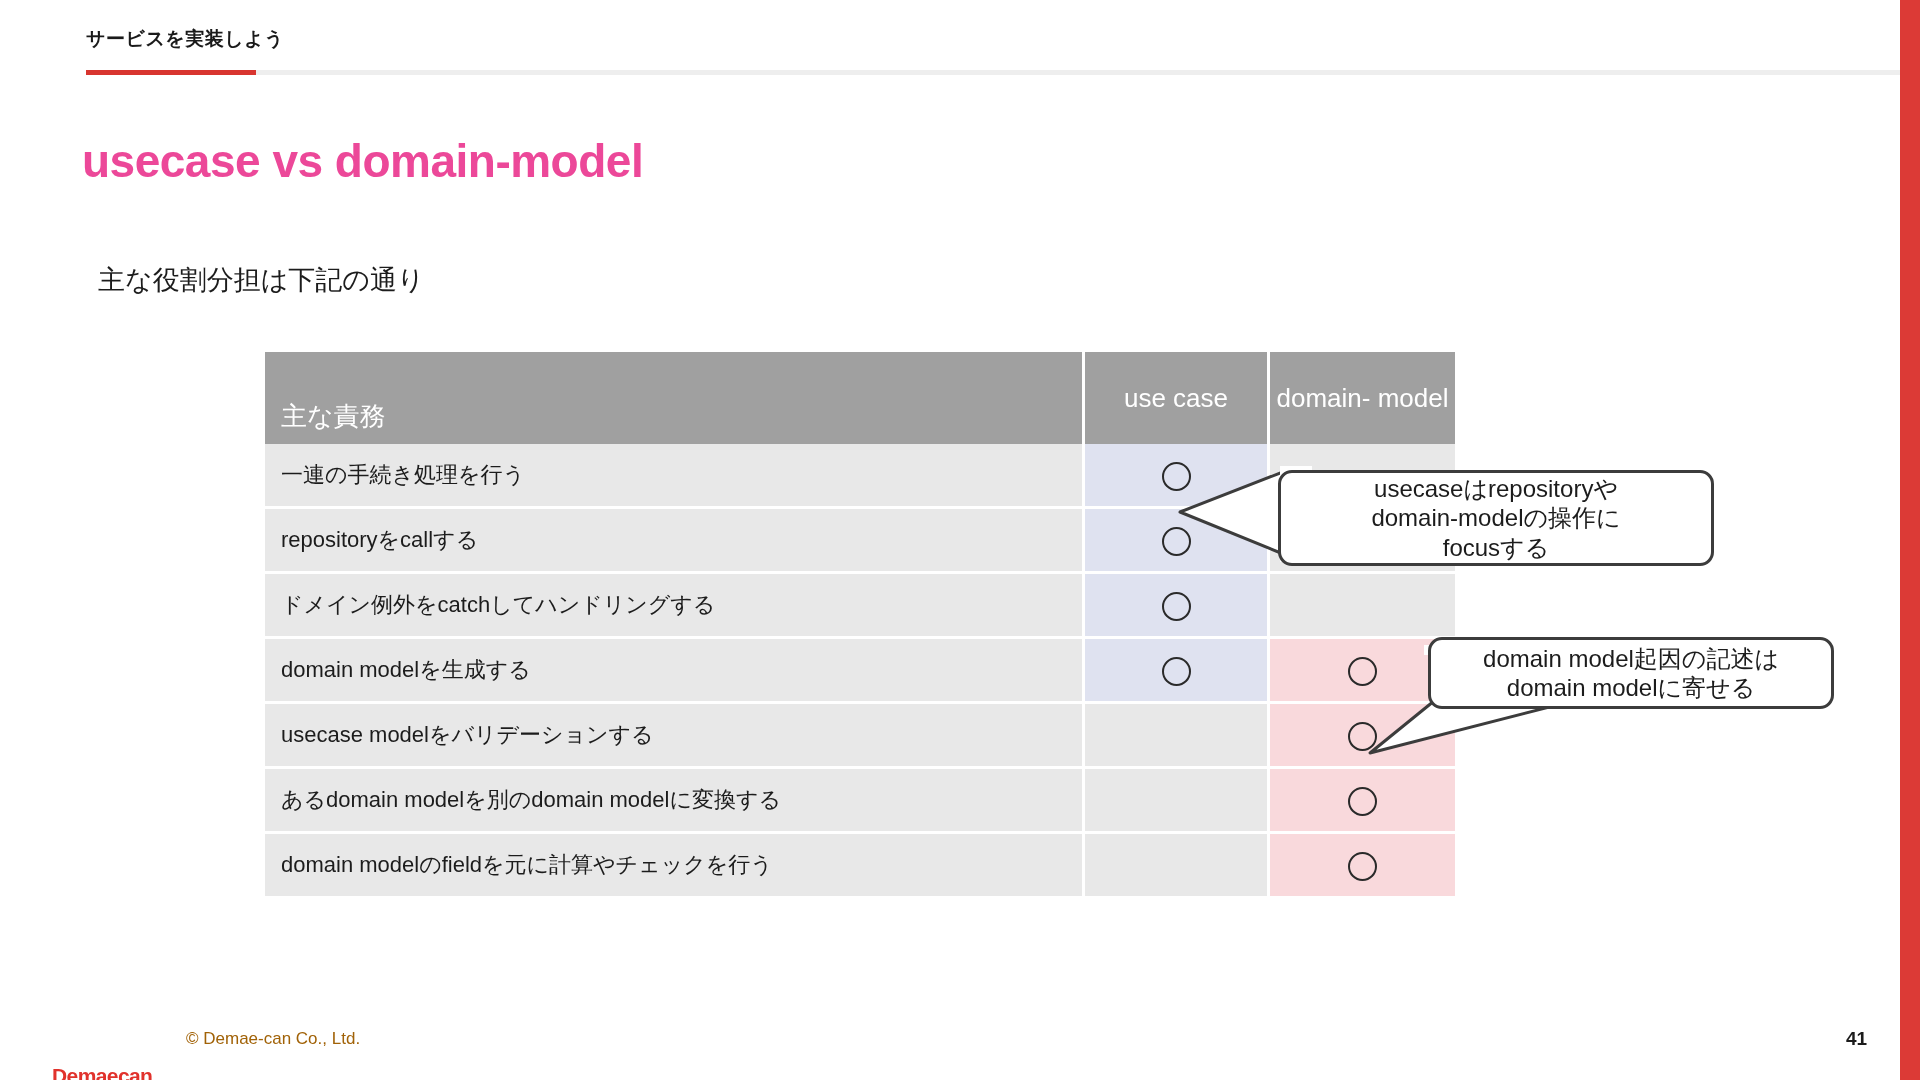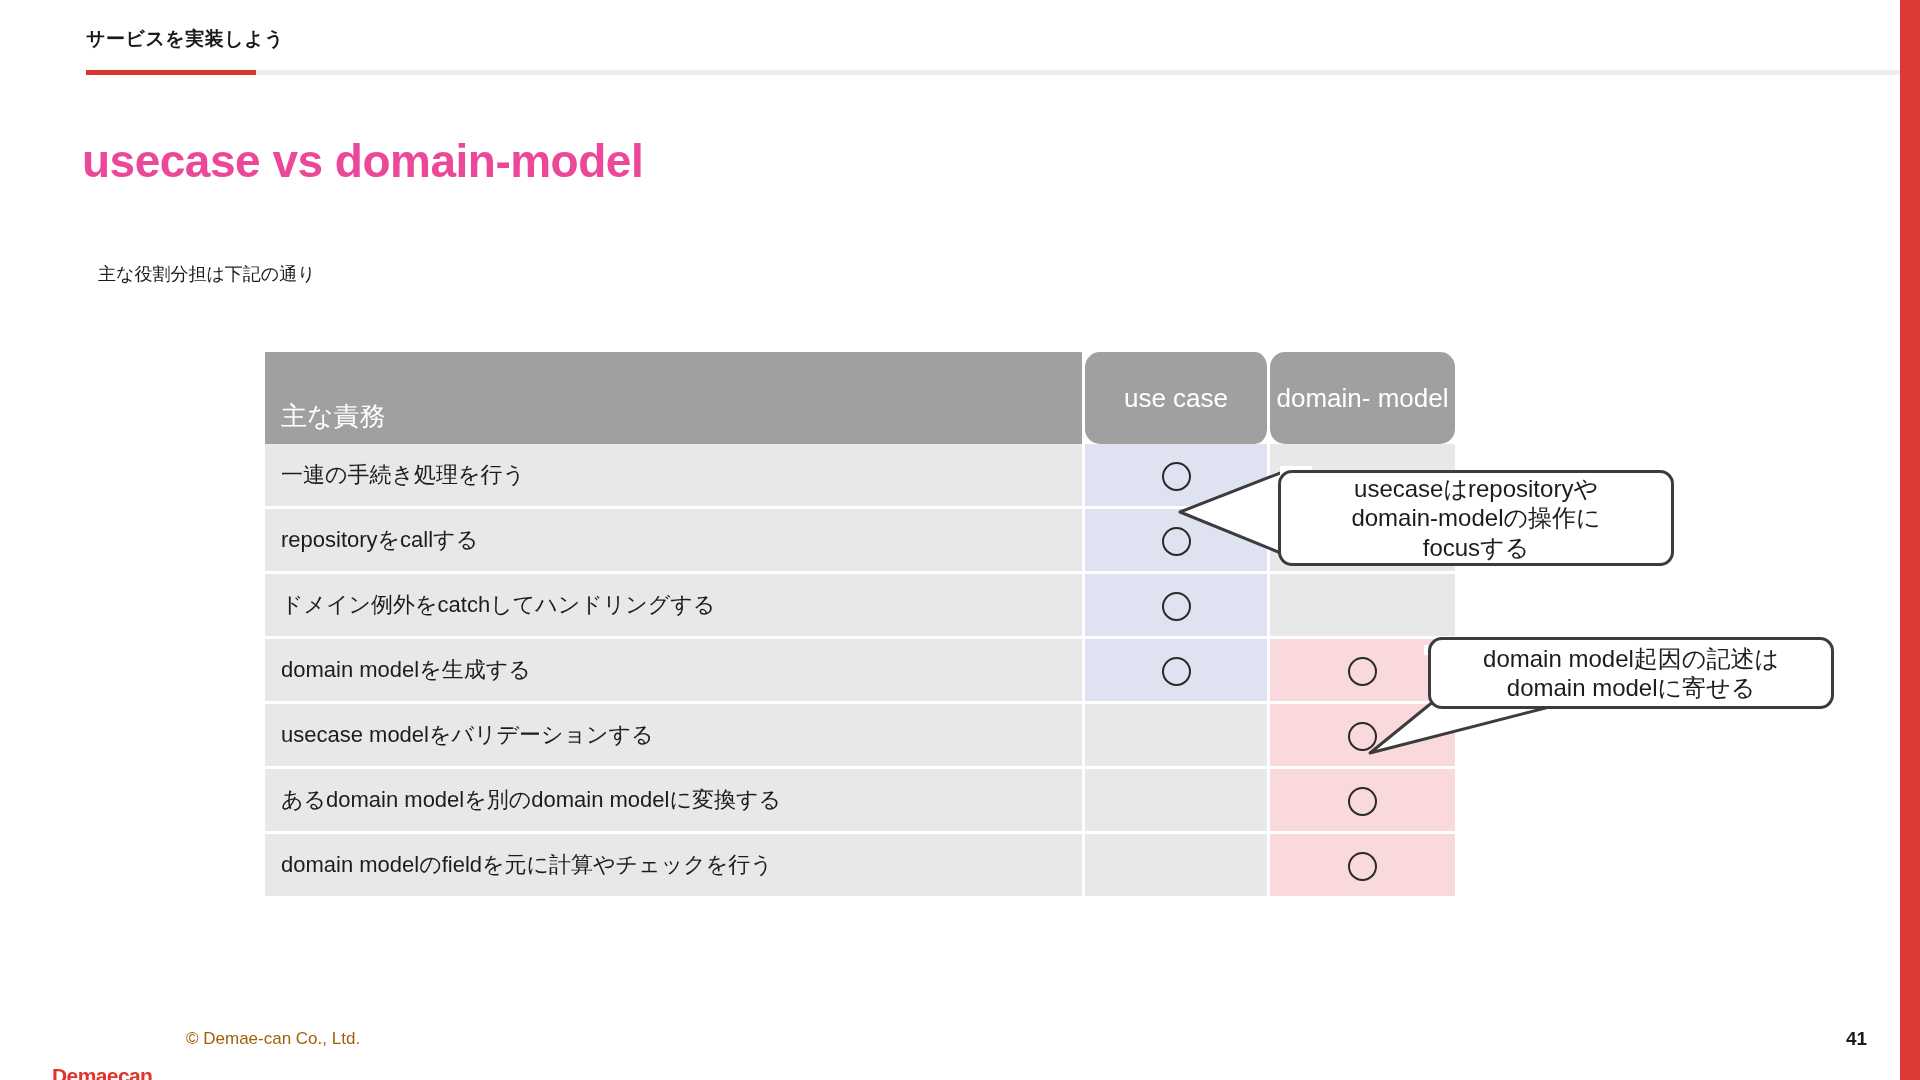--- a/index.html
+++ b/index.html
@@ -76,21 +76,21 @@
     font-size: 46px;
     font-weight: bold;
     letter-spacing: -0.5px;
     color: #ec4899;
     white-space: nowrap;
   }
   .slide-subtitle {
     position: absolute;
     left: 98px;
     top: 262px;
-    font-size: 18px;
+    font-size: 27px;
     font-weight: 400;
     color: #1c1c1c;
     white-space: nowrap;
   }
 
   
   .resp-table {
     position: absolute;
     left: 265px;
     top: 352px;
@@ -117,21 +117,20 @@
     text-align: left;
     padding-left: 16px !important;
     font-size: 26px;
     vertical-align: bottom !important;
     padding-bottom: 10px !important;
   }
   .th-col {
     text-align: center;
     font-size: 26px;
     line-height: 1.08;
-    border-radius: 15px;
   }
 
   .resp-table tbody td {
     height: 62px;
     padding: 0;
     vertical-align: middle;
     border-bottom: 3px solid #ffffff;
     border-right: 3px solid #ffffff;
   }
   .resp-table tbody td:last-child { border-right: none; }
@@ -176,21 +175,21 @@
     white-space: pre-line;
     display: flex;
     align-items: center;
     justify-content: center;
     box-sizing: border-box;
     z-index: 6;
   }
   #callout-usecase {
     left: 1278px;
     top: 470px;
-    width: 396px;
+    width: 436px;
     height: 96px;
     padding: 4px 10px;
   }
   #callout-domain {
     left: 1428px;
     top: 637px;
     width: 406px;
     height: 72px;
     padding: 4px 12px;
   }

